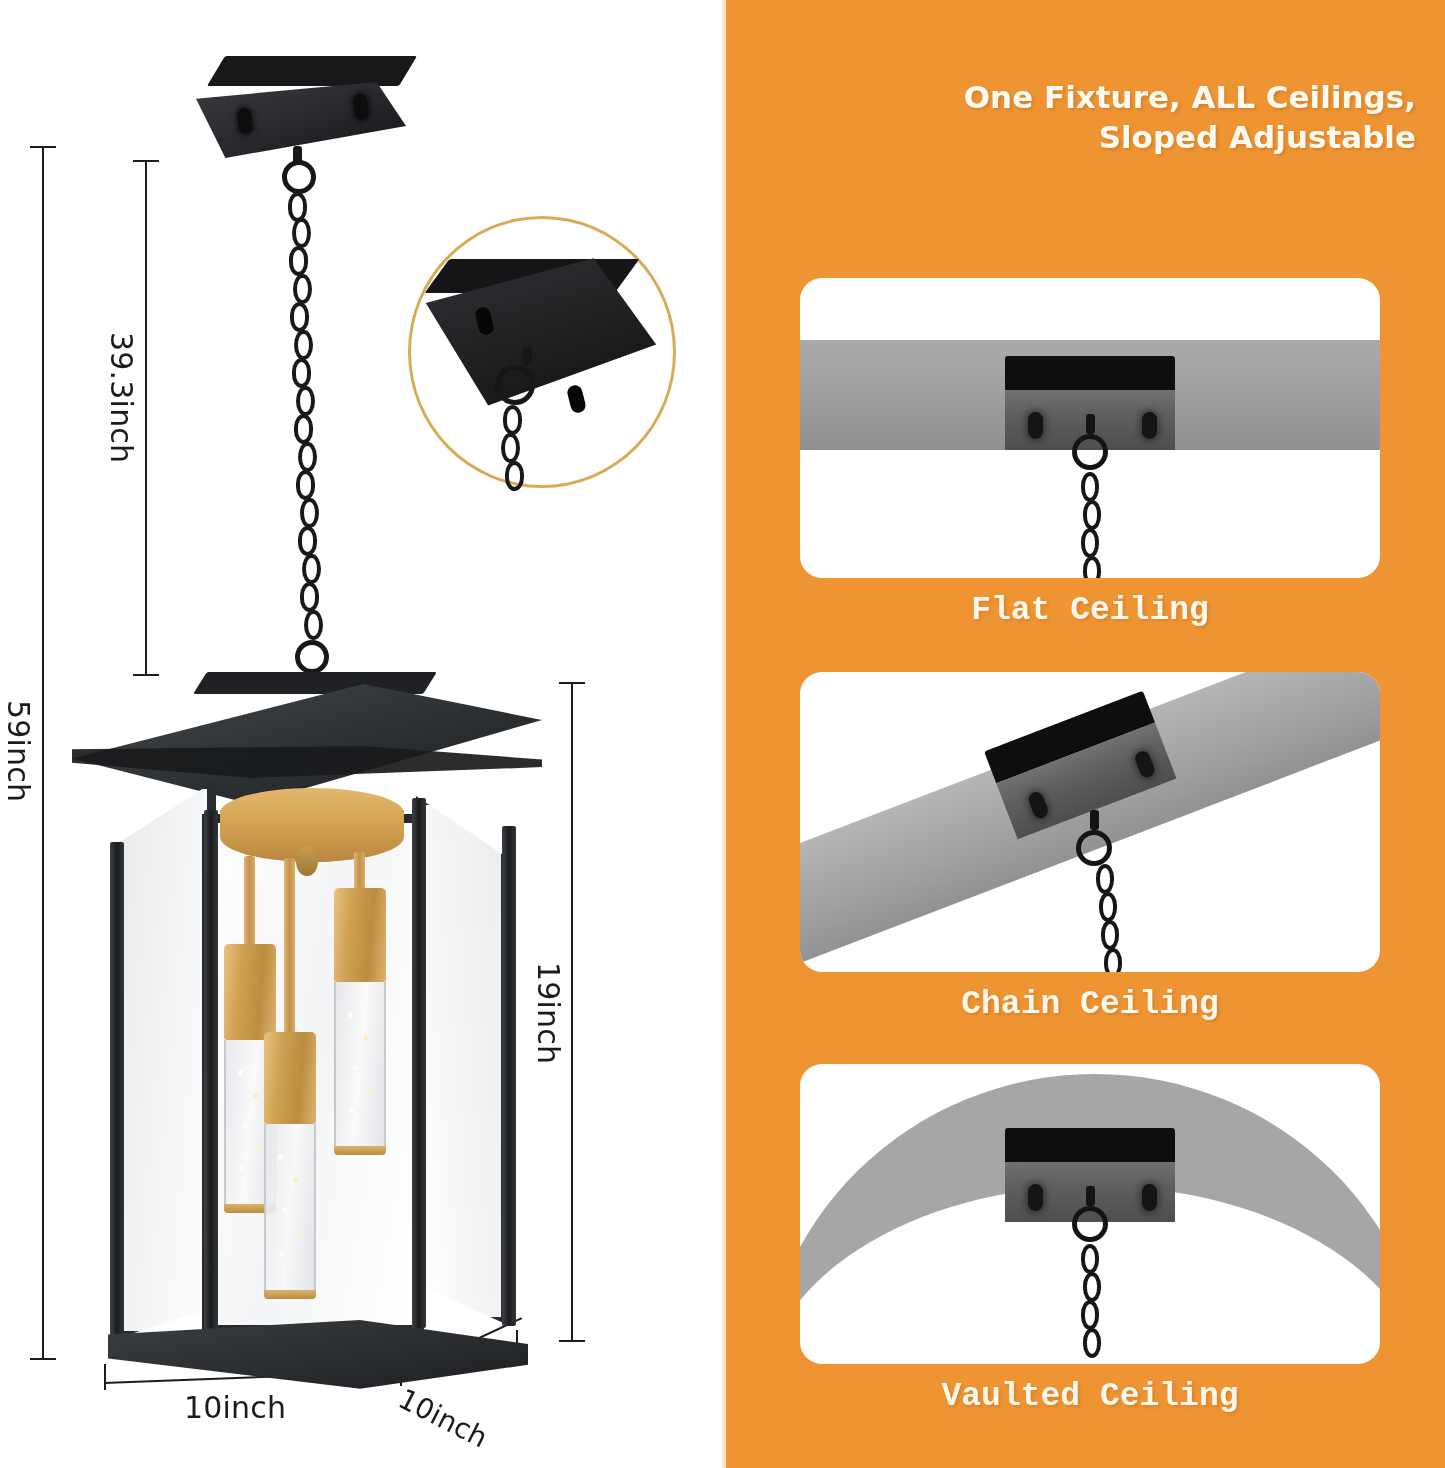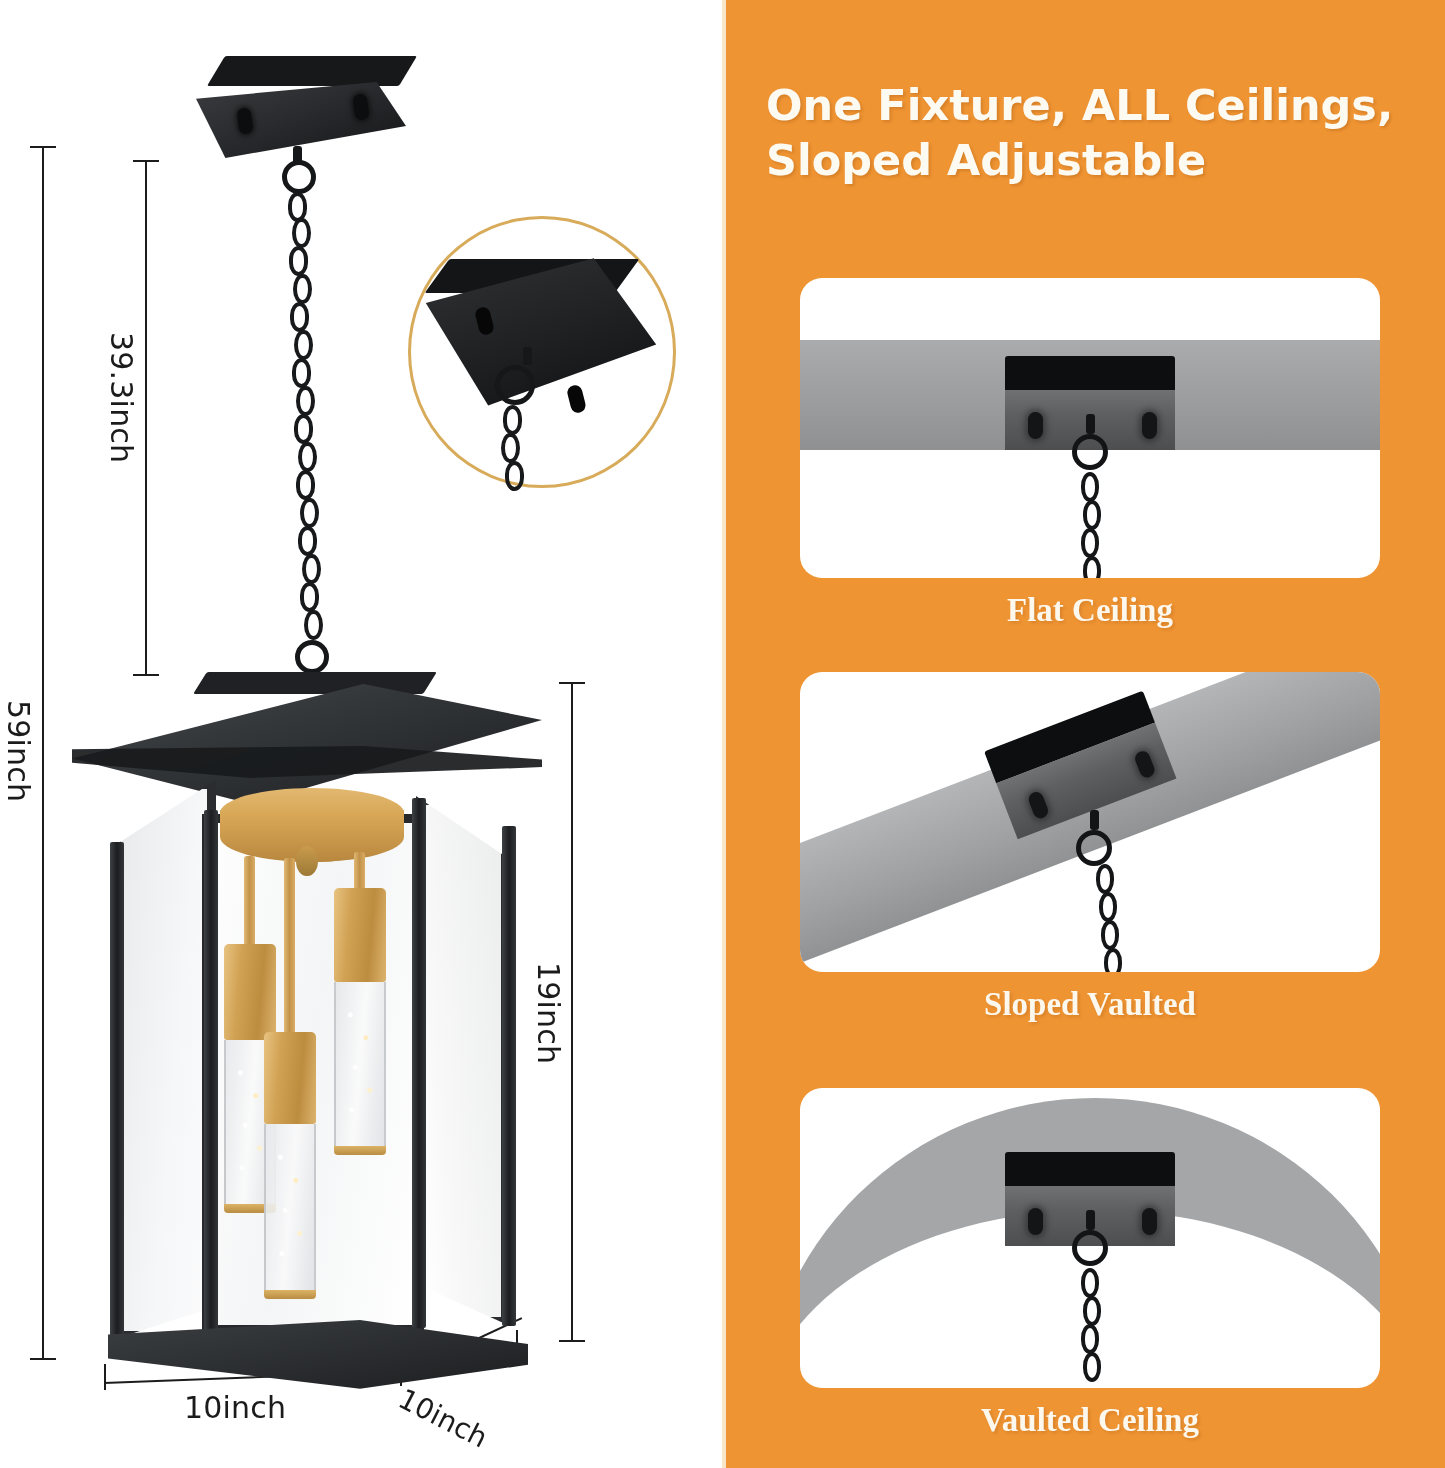--- a/index.html
+++ b/index.html
@@ -167,34 +167,34 @@
   .co-screw { position: absolute; width: 15px; height: 28px; border-radius: 8px; background: #070708; }
 
   
   #right-pane {
     position: absolute; left: 722px; top: 0; width: 723px; height: 1468px;
     background: #ef9433;
     border-left: 4px solid #f7e7c8;
   }
   #headline {
     position: absolute; left: 40px; top: 78px; width: 650px;
-    text-align: left; color: #fdfaf2;
-    font-size: 43px; font-weight: bold; line-height: 1.28;
+    text-align: right; color: #fdfaf2;
+    font-size: 31px; font-weight: bold; line-height: 1.28;
     font-family: "DejaVu Sans", sans-serif;
     text-shadow: 2px 2px 3px rgba(150,80,10,.28);
   }
   .ceiling-block { position: absolute; left: 74px; width: 580px; }
   .ceiling-card {
     position: relative; width: 580px; height: 300px;
     background: #ffffff; border-radius: 22px; overflow: hidden;
   }
   .card-label {
     margin-top: 14px; text-align: center;
     color: #fdf8ee; font-size: 33px; font-weight: bold;
-    font-family: Liberation Serif, serif;
+    font-family: Liberation Mono, monospace;
     text-shadow: 2px 2px 3px rgba(150,80,10,.25);
   }
   .ceil-flat {
     position: absolute; left: -10px; top: 62px; width: 620px; height: 110px;
     background: linear-gradient(180deg,#a9abac 0%, #9b9d9e 55%, #8e9091 100%);
   }
   .ceil-slope {
     position: absolute; left: -90px; top: 58px; width: 790px; height: 112px;
     background: linear-gradient(180deg,#b3b5b6 0%, #9fa1a2 60%, #909293 100%);
     transform: rotate(-21deg);
@@ -380,24 +380,24 @@
             <div class="plate-screw" style="left:148px; top:56px;"></div>
           </div>
           <div class="pnl-stem" style="left:290px; top:138px;"></div>
           <div class="pnl-ring" style="left:276px; top:158px;"></div>
           <div class="pnl-chain-link" style="left:296px; top:192px;"></div>
           <div class="pnl-chain-link" style="left:299px; top:220px;"></div>
           <div class="pnl-chain-link" style="left:301px; top:248px;"></div>
           <div class="pnl-chain-link" style="left:304px; top:276px;"></div>
         </div>
       </div>
-      <div class="card-label">Sloped Vaulted</div>
-    </div>
-
-    <div class="ceiling-block" style="top:1064px;margin-top:24px;">
+      <div class="card-label">Chain Ceiling</div>
+    </div>
+
+    <div class="ceiling-block" style="top:1064px;">
       <div class="ceiling-card">
         <div class="ceil-vault"></div>
         <div class="plate-wrap">
           <div class="plate" style="left:205px; top:64px;"></div>
           <div class="plate-body" style="left:205px; top:98px;"></div>
           <div class="plate-screw" style="left:228px; top:120px;"></div>
           <div class="plate-screw" style="left:342px; top:120px;"></div>
           <div class="pnl-stem" style="left:286px; top:122px;"></div>
           <div class="pnl-ring" style="left:272px; top:142px;"></div>
           <div class="pnl-chain-link" style="left:281px; top:180px;"></div>

